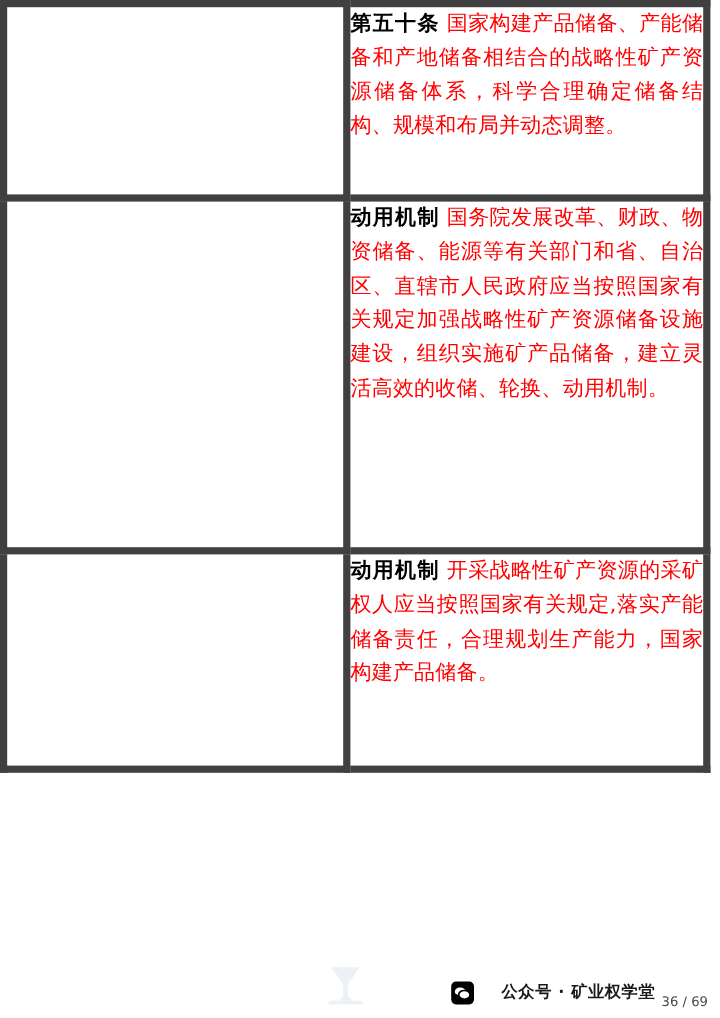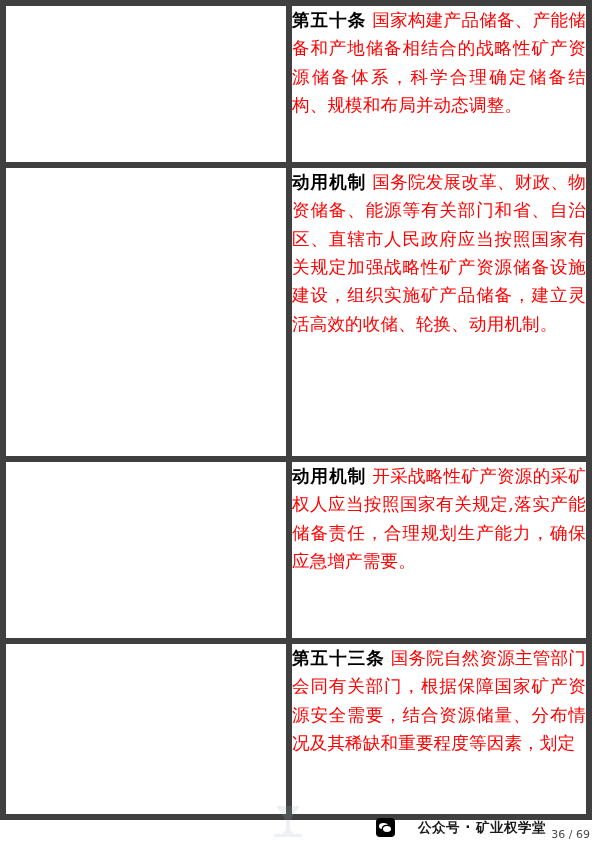--- a/index.html
+++ b/index.html
@@ -79,21 +79,21 @@
     left: 0;
     bottom: 0;
     width: 600px;
     height: 44px;
   }
   .footer-brand {
     position: absolute;
     right: 54px;
     bottom: 11px;
     display: flex;
-    align-items: flex-end;
+    align-items: flex-start;
     gap: 23px;
   }
   .wechat-badge {
     width: 19px;
     height: 19px;
     background: #000000;
     border-radius: 4px;
     position: relative;
     flex: 0 0 auto;
   }
@@ -149,27 +149,21 @@
       </tr>
       <tr class="r2">
         <td class="left-cell"></td>
         <td class="right-cell">
           <div class="article-text"><span class="article-num">动用机制</span> <span>国务院发展改革、财政、物资储备、能源等有关部门和省、自治区、直辖市人民政府应当按照国家有关规定加强战略性矿产资源储备设施建设，组织实施矿产品储备，建立灵活高效的收储、轮换、动用机制。</span></div>
         </td>
       </tr>
       <tr class="r3">
         <td class="left-cell"></td>
         <td class="right-cell">
-          <div class="article-text"><span class="article-num">动用机制</span> <span>开采战略性矿产资源的采矿权人应当按照国家有关规定,落实产能储备责任，合理规划生产能力，确保应急增产需要。</span></div>
-        </td>
-      </tr>
-      <tr class="r4">
-        <td class="left-cell"></td>
-        <td class="right-cell">
-          <div class="article-text"><span class="article-num">第五十三条</span> <span>国务院自然资源主管部门会同有关部门，根据保障国家矿产资源安全需要，结合资源储量、分布情况及其稀缺和重要程度等因素，划定</span></div>
+          <div class="article-text"><span class="article-num">动用机制</span> <span>开采战略性矿产资源的采矿权人应当按照国家有关规定,落实产能储备责任，合理规划生产能力，国家构建产品储备。</span></div>
         </td>
       </tr>
     </tbody>
   </table>
 </div>
 
 <svg class="watermark" viewBox="0 0 40 40">
   <path d="M8 6 L32 6 L22 20 L22 30 L26 34 L14 34 L18 30 L18 20 Z" fill="#9fb7c9"></path>
   <rect x="6" y="34" width="28" height="3" fill="#9fb7c9"></rect>
 </svg>

